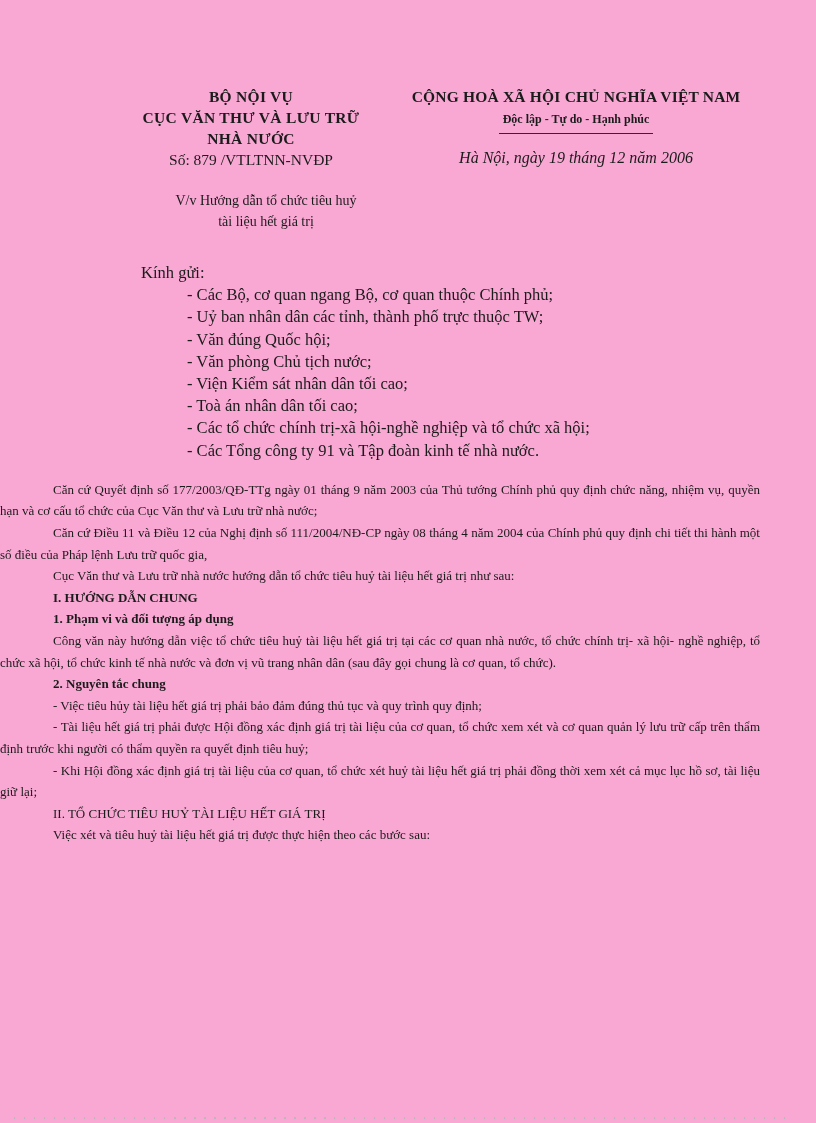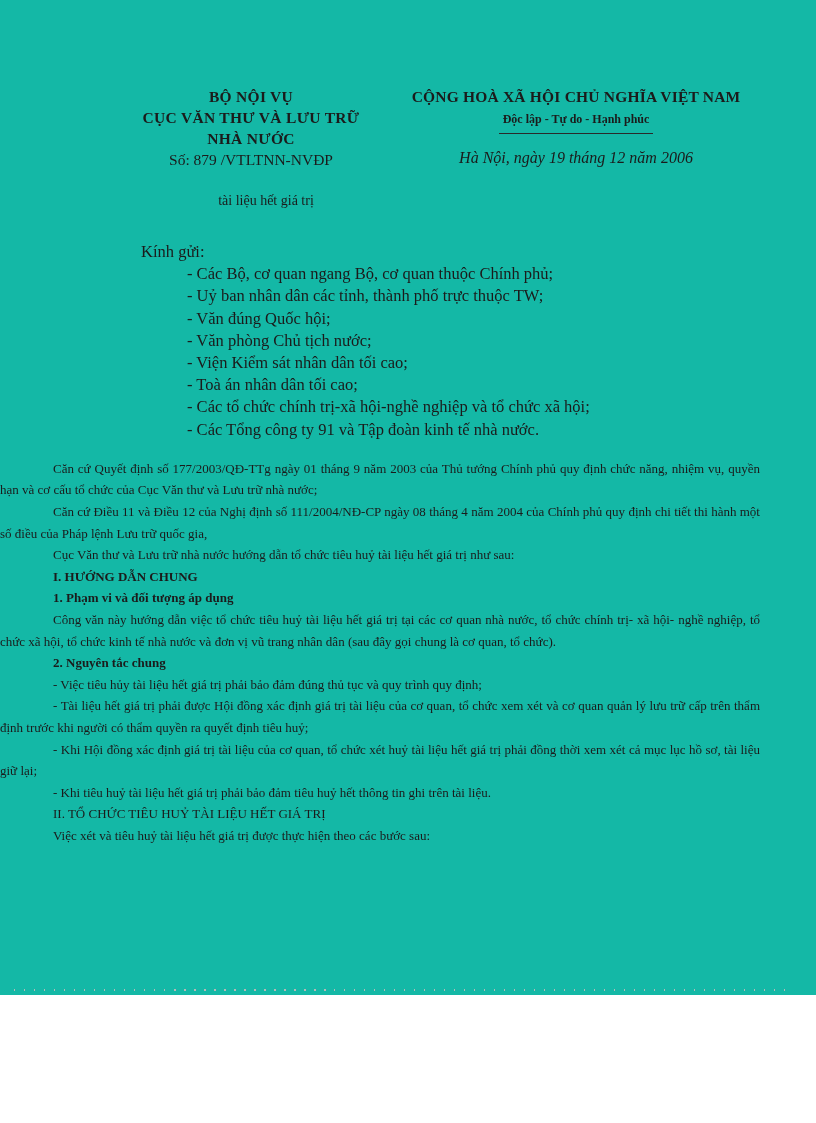--- a/index.html
+++ b/index.html
@@ -1,22 +1,22 @@
 <!DOCTYPE html>
 <html><head>
 <meta charset="utf-8">
 <style>
   * { margin: 0; padding: 0; box-sizing: border-box; }
   html, body { background: #ffffff; }
   .page {
     position: relative;
     width: 816px;
-    height: 995px;
+    height: 1123px;
     margin: 0 auto;
-    background: #14b8a6;
+    background: #f9a8d4;
     color: #1b1b1b;
     font-family: "Liberation Serif", "DejaVu Serif", serif;
     overflow: hidden;
   }
   .header {
     display: flex;
     padding-top: 86px;
   }
   .header-left {
     width: 282px;
@@ -100,20 +100,21 @@
 
 <div class="page">
 
   <div class="header">
     <div class="header-left">
       <div class="agency-line">BỘ NỘI VỤ</div>
       <div class="agency-line">CỤC VĂN THƯ VÀ LƯU TRỮ</div>
       <div class="agency-line">NHÀ NƯỚC</div>
       <div class="doc-number">Số: 879 /VTLTNN-NVĐP</div>
       <div class="subject">
+        <div>V/v Hướng dẫn tổ chức tiêu huỷ</div>
         <div>tài liệu hết giá trị</div>
       </div>
     </div>
     <div class="header-right">
       <div class="motto1">CỘNG HOÀ XÃ HỘI CHỦ NGHĨA VIỆT NAM</div>
       <div class="motto2-wrap">
         <span class="motto2">Độc lập - Tự do - Hạnh phúc</span>
       </div>
       <div class="place-date">Hà Nội, ngày 19 tháng 12 năm 2006</div>
     </div>
@@ -137,21 +138,20 @@
       <p class="para">Căn cứ Quyết định số 177/2003/QĐ-TTg ngày 01 tháng 9 năm 2003 của Thủ tướng Chính phủ quy định chức năng, nhiệm vụ, quyền hạn và cơ cấu tổ chức của Cục Văn thư và Lưu trữ nhà nước;</p>
       <p class="para">Căn cứ Điều 11 và Điều 12 của Nghị định số 111/2004/NĐ-CP ngày 08 tháng 4 năm 2004 của Chính phủ quy định chi tiết thi hành một số điều của Pháp lệnh Lưu trữ quốc gia,</p>
       <p class="para">Cục Văn thư và Lưu trữ nhà nước hướng dẫn tổ chức tiêu huỷ tài liệu hết giá trị như sau:</p>
       <p class="para bold">I. HƯỚNG DẪN CHUNG</p>
       <p class="para bold">1. Phạm vi và đối tượng áp dụng</p>
       <p class="para">Công văn này hướng dẫn việc tổ chức tiêu huỷ tài liệu hết giá trị tại các cơ quan nhà nước, tổ chức chính trị- xã hội- nghề nghiệp, tổ chức xã hội, tổ chức kinh tế nhà nước và đơn vị vũ trang nhân dân (sau đây gọi chung là cơ quan, tổ chức).</p>
       <p class="para bold">2. Nguyên tắc chung</p>
       <p class="para">- Việc tiêu hủy tài liệu hết giá trị phải bảo đảm đúng thủ tục và quy trình quy định;</p>
       <p class="para">- Tài liệu hết giá trị phải được Hội đồng xác định giá trị tài liệu của cơ quan, tổ chức xem xét và cơ quan quản lý lưu trữ cấp trên thẩm định trước khi người có thẩm quyền ra quyết định tiêu huỷ;</p>
       <p class="para">- Khi Hội đồng xác định giá trị tài liệu của cơ quan, tổ chức xét huỷ tài liệu hết giá trị phải đồng thời xem xét cả mục lục hồ sơ, tài liệu giữ lại;</p>
-      <p class="para">- Khi tiêu huỷ tài liệu hết giá trị phải bảo đảm tiêu huỷ hết thông tin ghi trên tài liệu.</p>
       <p class="para">II. TỔ CHỨC TIÊU HUỶ TÀI LIỆU HẾT GIÁ TRỊ</p>
       <p class="para">Việc xét và tiêu huỷ tài liệu hết giá trị được thực hiện theo các bước sau:</p>
     </div>
 
   </div>
 
   <div class="footer-dotted-line"></div>
 
 </div>
 

